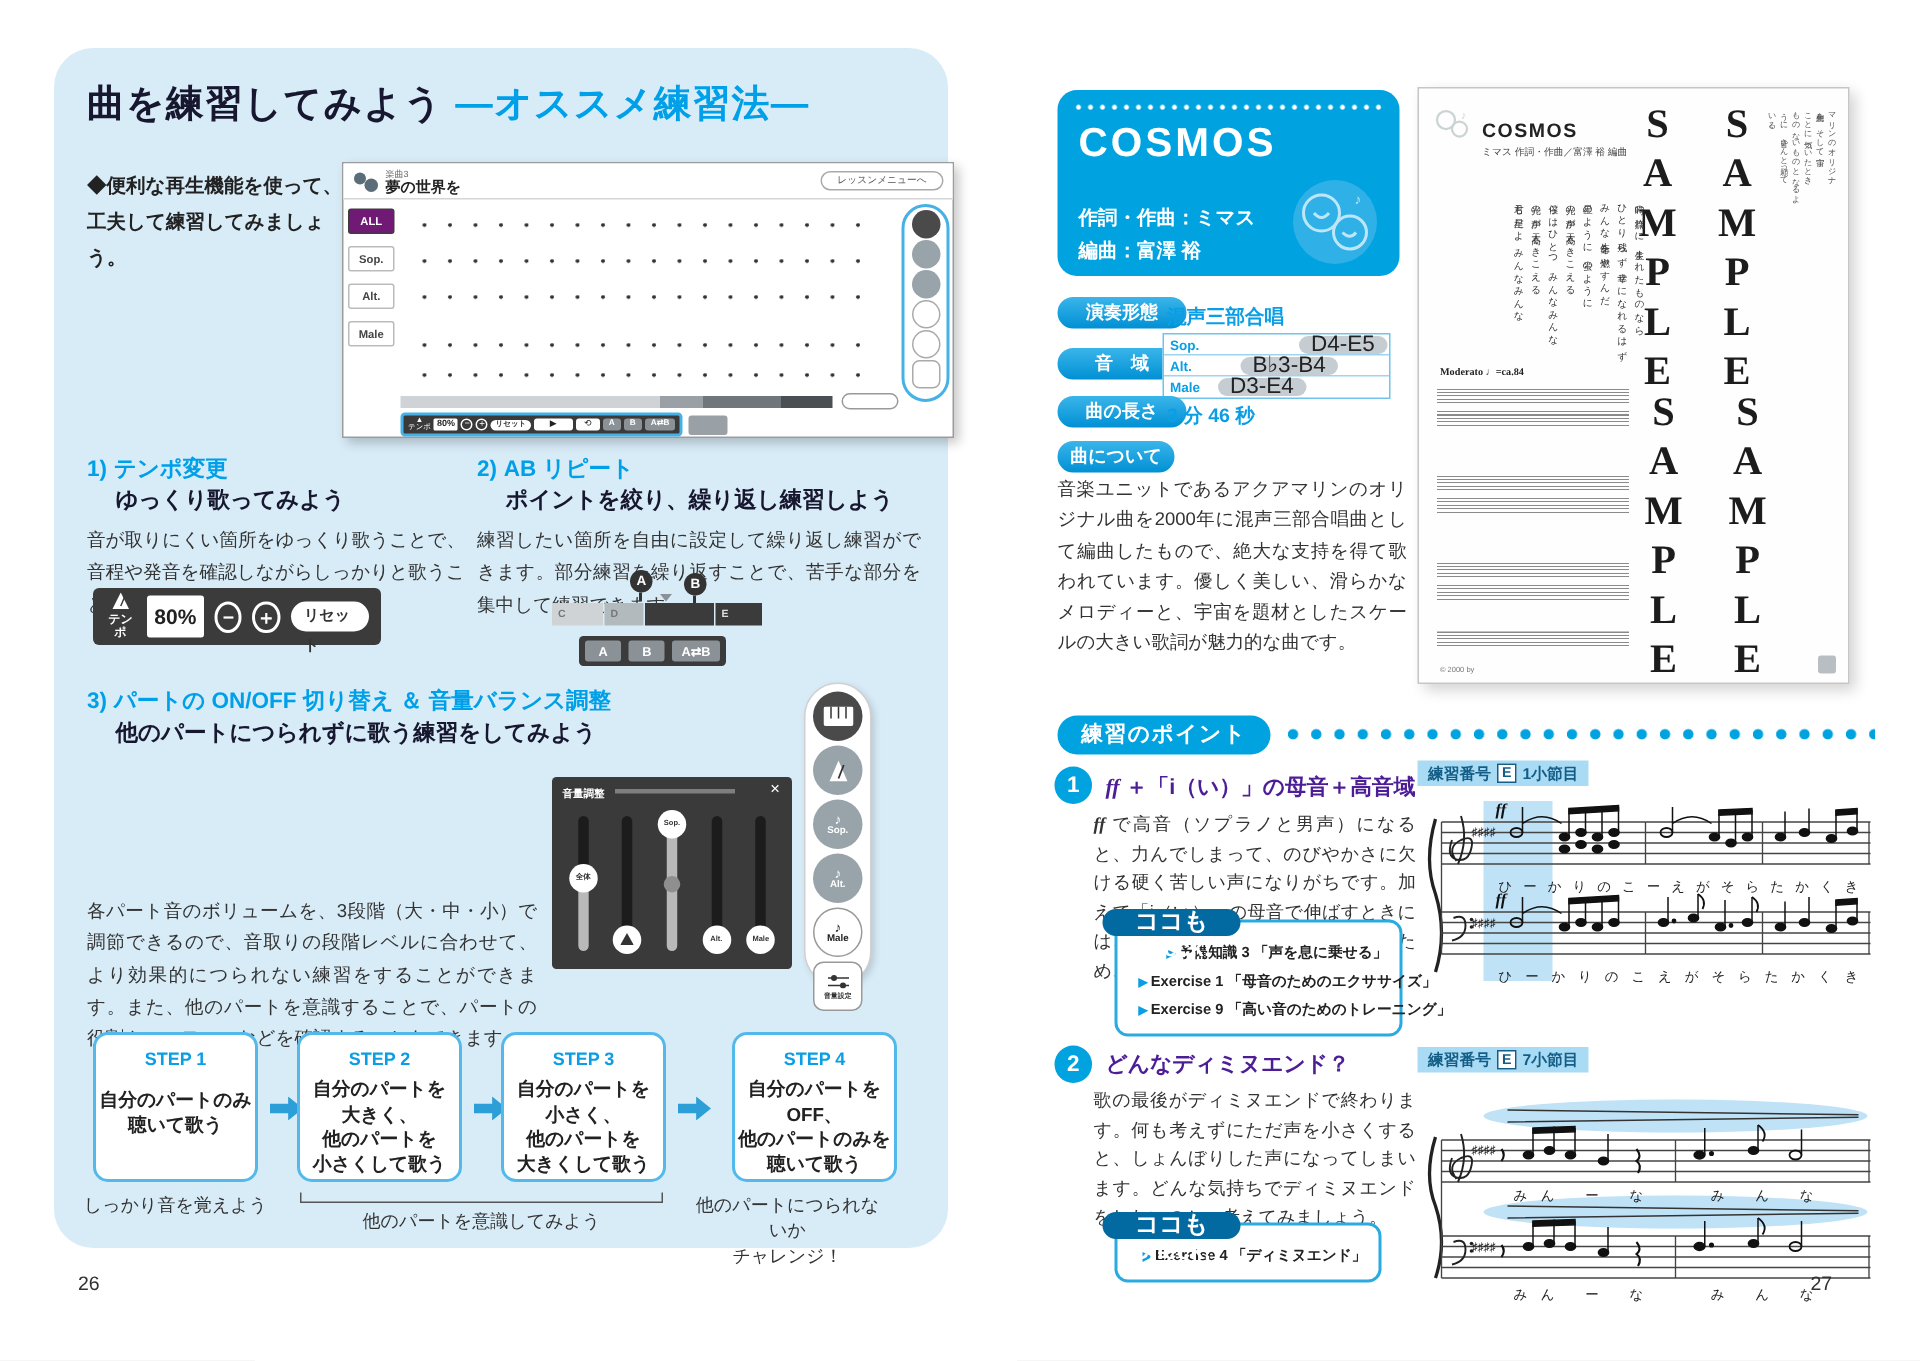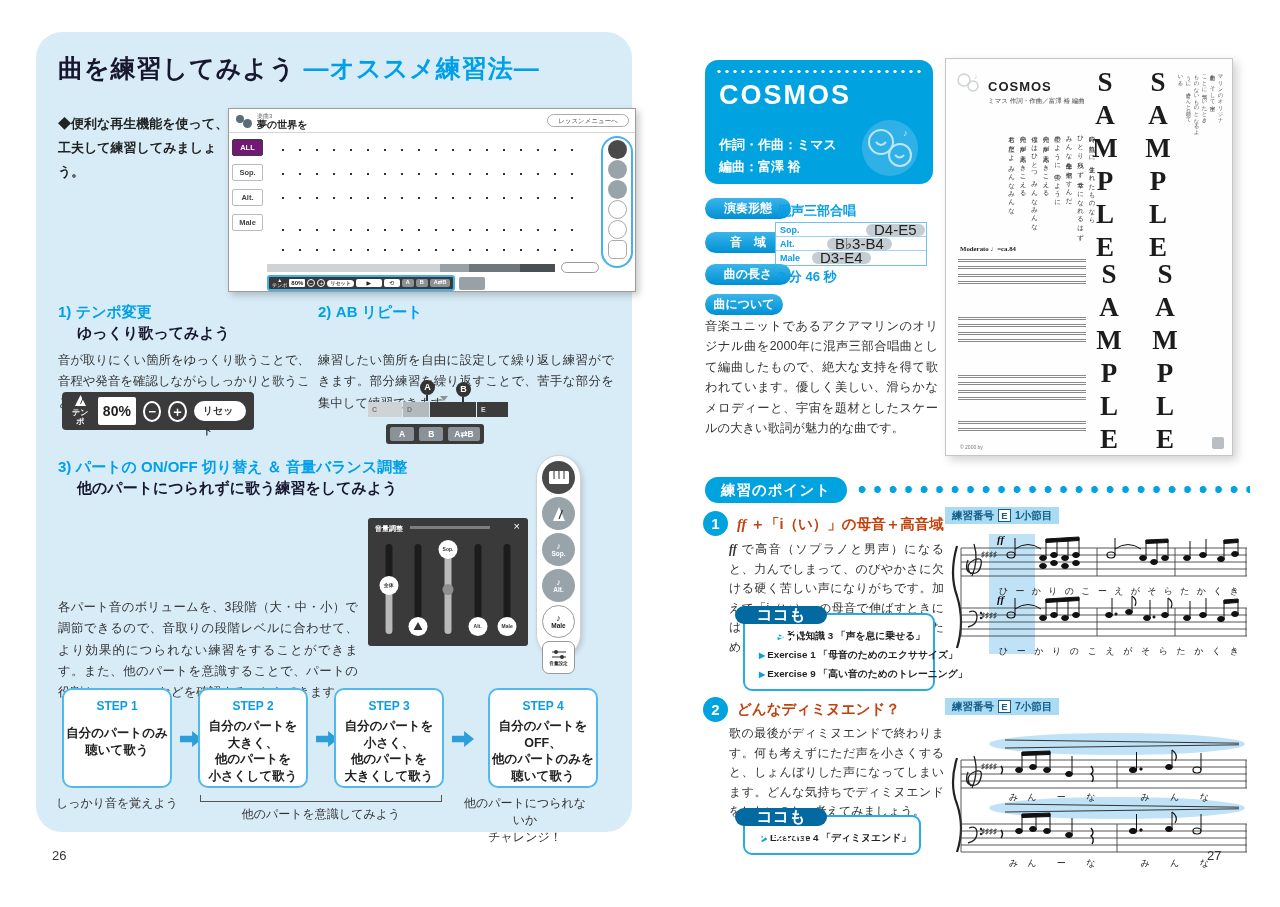--- a/index.html
+++ b/index.html
@@ -119,21 +119,21 @@
   .sheet-staffgrp { position:absolute; left:12px; width:128px; }
   .sheet-staff { height:10px; margin-bottom:5px; background:repeating-linear-gradient(to bottom, #8a8a8a 0px, #8a8a8a 0.7px, transparent 0.7px, transparent 2.3px); }
   .tempo-mark { position:absolute; left:14px; top:186px; font-size:6.8px; font-weight:bold; color:#222; font-family:"Liberation Serif", serif; }
   .sheet-copy { position:absolute; left:14px; bottom:5px; font-size:5px; color:#777; }
   .pub-mark { position:absolute; right:8px; bottom:6px; width:12px; height:12px; background:#b9bec2; border-radius:2px; }
 
   
   .pts-pill { left:705px; top:477px; width:142px; height:26px; border-radius:14px; background:#00a3e0; color:#fff; font-size:14.5px; font-weight:bold; text-align:center; line-height:26px; letter-spacing:1px; }
   .pts-dots { left:858px; top:485px; width:392px; height:9px; background:radial-gradient(circle at 4px 4.5px, #00a3e0 3.2px, transparent 3.7px); background-size:15.5px 9px; background-repeat:repeat-x; }
   .pt-circle { width:25px; height:25px; border-radius:50%; background:#00a3e0; color:#fff; font-size:15px; font-weight:bold; text-align:center; line-height:25px; }
-  .pt-title { font-size:14.5px; font-weight:bold; color:#c2410c; }
+  .pt-title { font-size:14.5px; font-weight:bold; color:#4c1d95; }
   .ff { font-family:"Liberation Serif", serif; font-style:italic; font-weight:bold; }
   .pt-body { width:215px; font-size:12px; line-height:1.63; color:#333; text-align:justify; }
   .m-badge { position:absolute; height:17px; background:#a9dcf4; display:flex; align-items:center; gap:4px; padding:0 7px; font-size:10.5px; font-weight:bold; color:#145d86; }
   .m-badge .mk { width:13px; height:13px; background:#fff; border:1px solid #145d86; font-size:9.5px; text-align:center; line-height:12px; }
   .check-box { position:absolute; border:2px solid #29abe2; border-radius:9px; background:#fff; padding:11px 8px 6px 14px; }
   .check-pill { position:absolute; left:-10px; top:-9px; width:92px; height:18px; border-radius:9px; background:#0369a1; color:#fff; font-size:16px; font-weight:bold; text-align:center; line-height:18px; }
   .check-item { font-size:9.8px; font-weight:bold; color:#222; line-height:1.95; white-space:nowrap;text-align:right; }
   .check-item .tri { color:#0b9ee4; font-size:8px; margin-right:2px; }
   .notation { position:absolute; background:#fff; }
 </style>
@@ -205,20 +205,21 @@
     <span class="sec-no">1)</span>
     <span class="sec-head">テンポ変更</span>
   </div>
   <div class="abs sec-sub" style="left:77px;top:324px;">ゆっくり歌ってみよう</div>
   <div class="abs body-text" style="left:58px;top:350px;width:252px;">音が取りにくい箇所をゆっくり歌うことで、音程や発音を確認しながらしっかりと歌うことができます。</div>
 
   <div class="abs" style="left:318px;top:303px;">
     <span class="sec-no">2)</span>
     <span class="sec-head">AB リピート</span>
   </div>
+  <div class="abs sec-sub" style="left:337px;top:324px;">ポイントを絞り、繰り返し練習しよう</div>
   <div class="abs body-text" style="left:318px;top:350px;width:296px;">練習したい箇所を自由に設定して繰り返し練習ができます。部分練習を繰り返すことで、苦手な部分を集中して練習できます。</div>
 
   <div class="abs tempo-w">
     <div class="tw-label">
       <svg width="13" height="11" viewBox="0 0 13 11">
           <polygon points="6.5,0 12,11 1,11" fill="#fff"></polygon>
           <line x1="6.5" y1="9" x2="9.5" y2="2" stroke="#3b3b3b" stroke-width="1"></line>
         </svg>
       <div>テンポ</div>
     </div>

